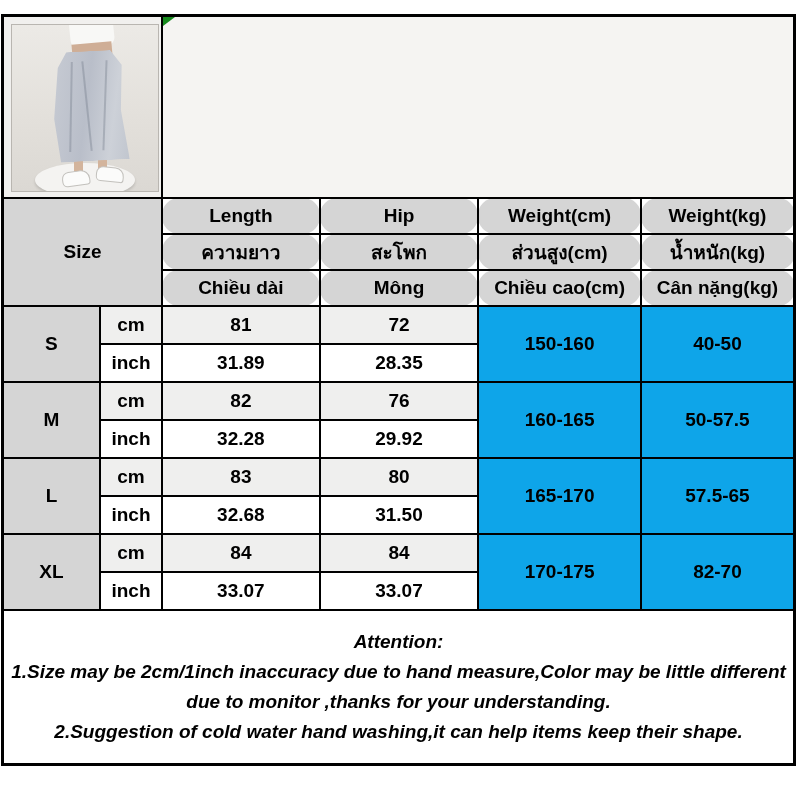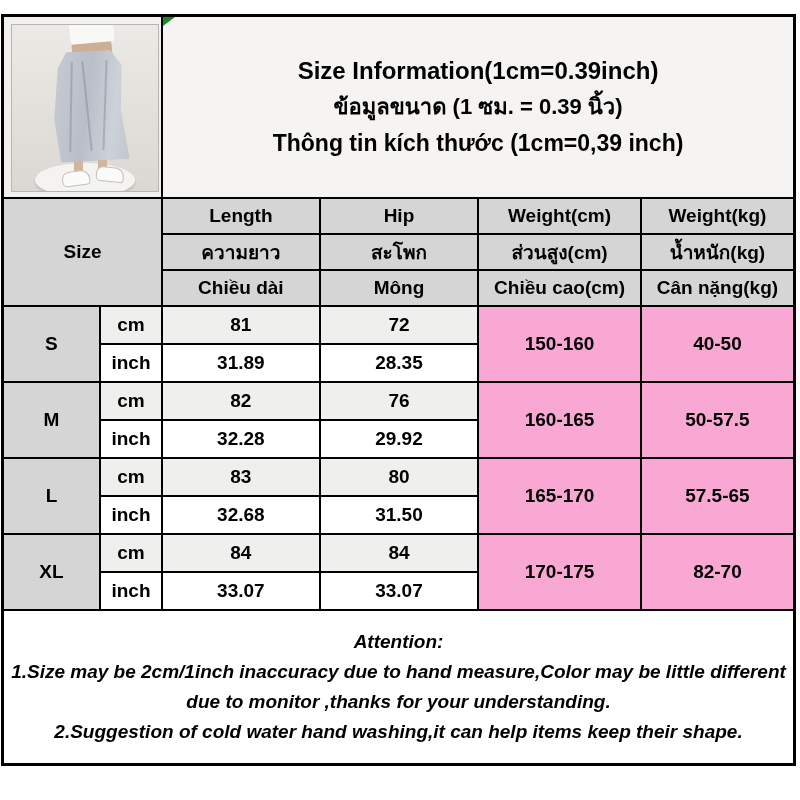--- a/index.html
+++ b/index.html
@@ -54,35 +54,35 @@
   .title-th{font-size:22px;font-weight:bold;}
   .title-vi{font-size:23px;font-weight:bold;}
   .corner-flag{
     position:absolute;left:0;top:0;
     width:0;height:0;
     border-top:9px solid #168a1d;
     border-right:12px solid transparent;
   }
 
   
-  td.hdr{background:#d5d5d5;}
+  td.hdr{background:#d5d5d5;border-radius:17px;}
   td.size-head{
     background:#d5d5d5;
     font-size:38px;
     font-weight:bold;
     margin-top:44px;
   }
   tr.hdr-row td{height:34px;}
 
   
   tr.data-row td{height:36px;}
   td.letter-cell{background:#d5d5d5;font-size:20px;}
   td.cm-row{background:#efefee;}
   td.inch-row{background:#ffffff;}
-  td.range-cell{background:#f9a8d4;}
+  td.range-cell{background:#0ea5e9;}
 
   
   td.attention-cell{
     background:#ffffff;
     height:152px;
     text-align:left;
     vertical-align:top;
     font-weight:normal;
     font-size:20px;
     padding:4px 6px 0 6px;
@@ -177,25 +177,20 @@
         <div class="shoe" style="left:84px;top:142px;transform:rotate(6deg);"></div>
         <div class="skirt">
           <div class="skirt-fold" style="left:18px;transform:rotate(4deg);"></div>
           <div class="skirt-fold" style="left:34px;transform:rotate(-3deg);"></div>
           <div class="skirt-fold" style="left:52px;transform:rotate(5deg);"></div>
         </div>
       </div>
     </td>
     <td class="title-cell" colspan="4">
       <div class="corner-flag"></div>
-      <div class="title-stack">
-        <div class="title-en">Size Information(1cm=0.39inch)</div>
-        <div class="title-th">ข้อมูลขนาด (1 ซม. = 0.39 นิ้ว)</div>
-        <div class="title-vi">Thông tin kích thước (1cm=0,39 inch)</div>
-      </div>
     </td>
   </tr>
 
   <tr class="hdr-row">
     <td class="size-head" colspan="2" rowspan="3">Size</td>
     <td class="hdr">Length</td>
     <td class="hdr">Hip</td>
     <td class="hdr">Weight(cm)</td>
     <td class="hdr">Weight(kg)</td>
   </tr>

